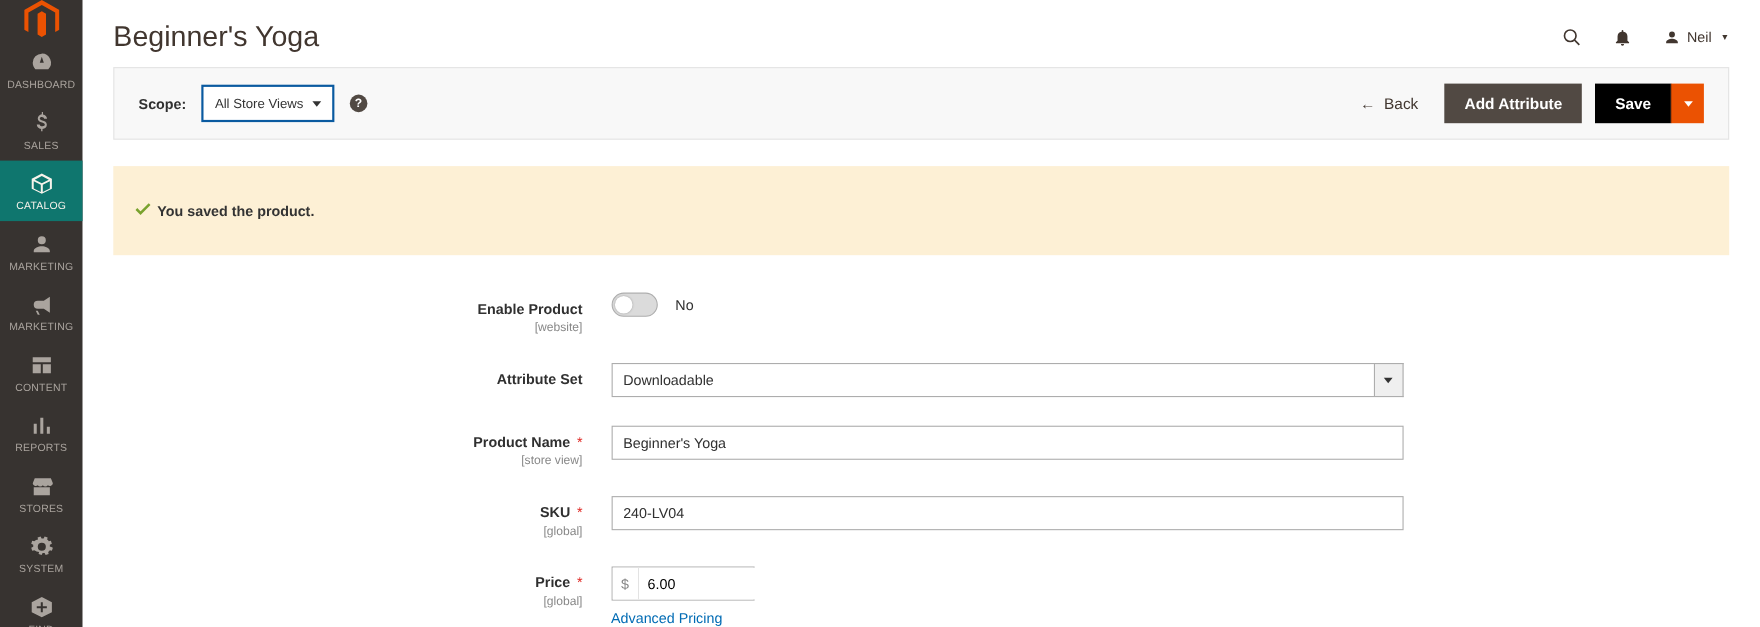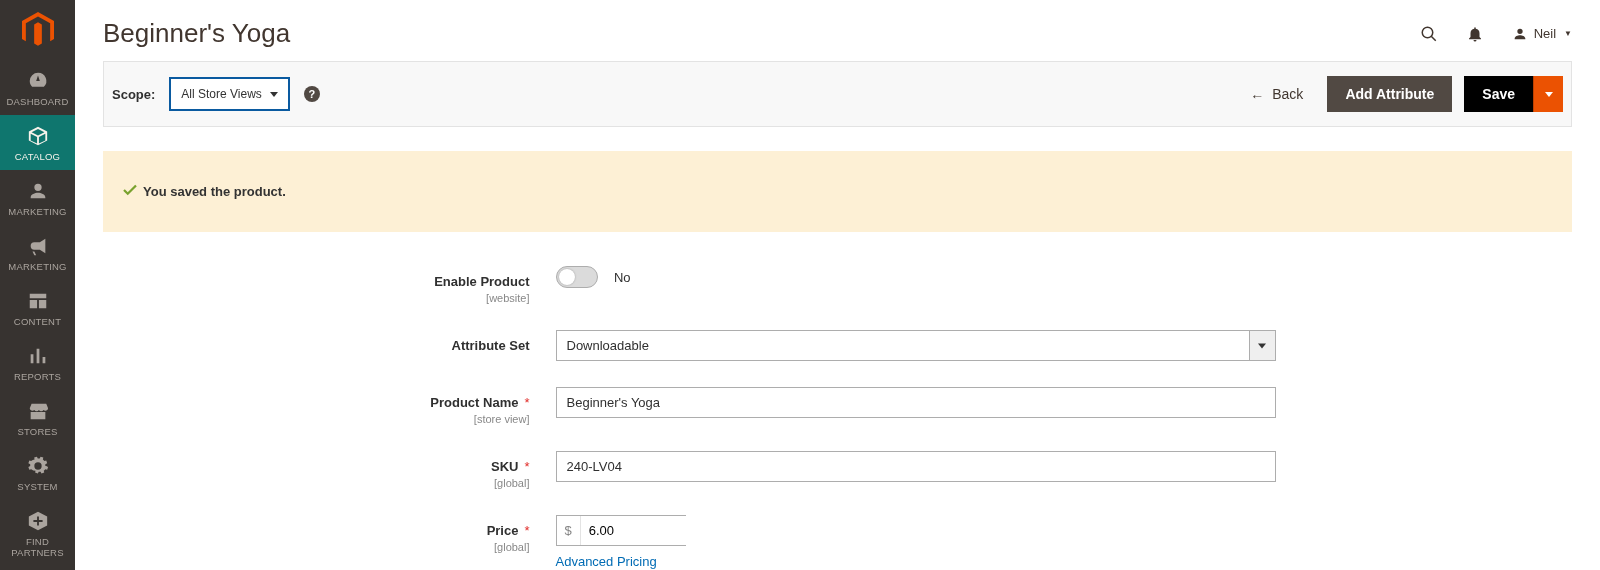--- a/index.html
+++ b/index.html
@@ -20,21 +20,21 @@
 
 .page-header { display: flex; align-items: center; justify-content: space-between; padding: 18px 28px 12px; }
 .page-title { font-size: 26px; font-weight: 400; color: #41362f; }
 .header-actions { display: flex; align-items: center; gap: 28px; }
 .header-icon { width: 18px; height: 18px; cursor: pointer; color: #41362f; }
 .user-menu { display: flex; align-items: center; gap: 6px; cursor: pointer; font-size: 13px; color: #41362f; }
 .user-menu svg { width: 16px; height: 16px; fill: #41362f; }
 .caret-down { font-size: 8px; margin-left: 2px; }
 
 
-.toolbar { background: #f8f8f8; border: 1px solid #e3e3e3; margin: 0 28px; padding: 14px 8px; display: flex; align-items: center; justify-content: space-between; }
+.toolbar { background: #f8f8f8; border: 1px solid #e3e3e3; margin: 0 28px; padding: 14px 22px; display: flex; align-items: center; justify-content: space-between; }
 .scope-wrap { display: flex; align-items: center; gap: 14px; }
 .scope-label { font-size: 13px; font-weight: 600; color: #303030; }
 .scope-select { border: 2px solid #0a5aa0; background: #fff; padding: 8px 26px 8px 10px; font-size: 12px; color: #333; cursor: pointer; position: relative; }
 .scope-select::after { content: ""; position: absolute; right: 10px; top: 50%; margin-top: -2px; border-left: 4px solid transparent; border-right: 4px solid transparent; border-top: 5px solid #333; }
 .help-icon { width: 16px; height: 16px; border-radius: 50%; background: #514943; color: #fff; font-size: 11px; display: flex; align-items: center; justify-content: center; cursor: pointer; font-weight: 700; }
 .toolbar-buttons { display: flex; align-items: center; gap: 12px; }
 .back-link { display: flex; align-items: center; gap: 8px; font-size: 14px; color: #41362f; cursor: pointer; margin-right: 12px; }
 .btn { padding: 10px 18px; font-size: 14px; font-weight: 600; border: none; cursor: pointer; }
 .btn-secondary { background: #514943; color: #fff; }
 .btn-primary { background: #000000; color: #fff; }
@@ -81,20 +81,28 @@
       </svg>
   </div>
   <div class="nav-item">
     <span class="nav-icon">
         <svg viewBox="0 0 24 24">
           <path d="M12 3a9 9 0 0 0-9 9c0 2.5 1 4.7 2.6 6.4h12.8A9 9 0 0 0 12 3zm0 3l2 6h-4l2-6z"></path>
         </svg>
       </span>
     <span>DASHBOARD</span>
   </div>
+  <div class="nav-item">
+    <span class="nav-icon">
+        <svg viewBox="0 0 24 24">
+          <path d="M12 1v2.1c-2.3.3-4 2-4 4.2 0 2.4 2 3.4 4.3 4 2 .6 2.7 1.1 2.7 2.1 0 1-.9 1.7-2.3 1.7-1.5 0-2.7-.7-2.8-1.9H7c.1 2.4 1.9 4.1 4.3 4.5V20h1.4v-2.2c2.4-.3 4.3-1.9 4.3-4.3 0-2.6-2.1-3.6-4.6-4.2-1.8-.5-2.4-1-2.4-1.9 0-.9.8-1.6 2-1.6 1.3 0 2.2.7 2.3 1.8h2.9c-.1-2.2-1.7-3.9-4-4.3V1H12z"></path>
+        </svg>
+      </span>
+    <span>SALES</span>
+  </div>
   <div class="nav-item active">
     <span class="nav-icon">
         <svg viewBox="0 0 24 24">
           <path d="M12 2L2 7v10l10 5 10-5V7L12 2zm0 2.3L19 8l-7 3.5L5 8l7-3.7zM4 9.5l7 3.5v7.3l-7-3.5V9.5zm16 0v7.3l-7 3.5V13l7-3.5z"></path>
         </svg>
       </span>
     <span>CATALOG</span>
   </div>
   <div class="nav-item">
     <span class="nav-icon">

